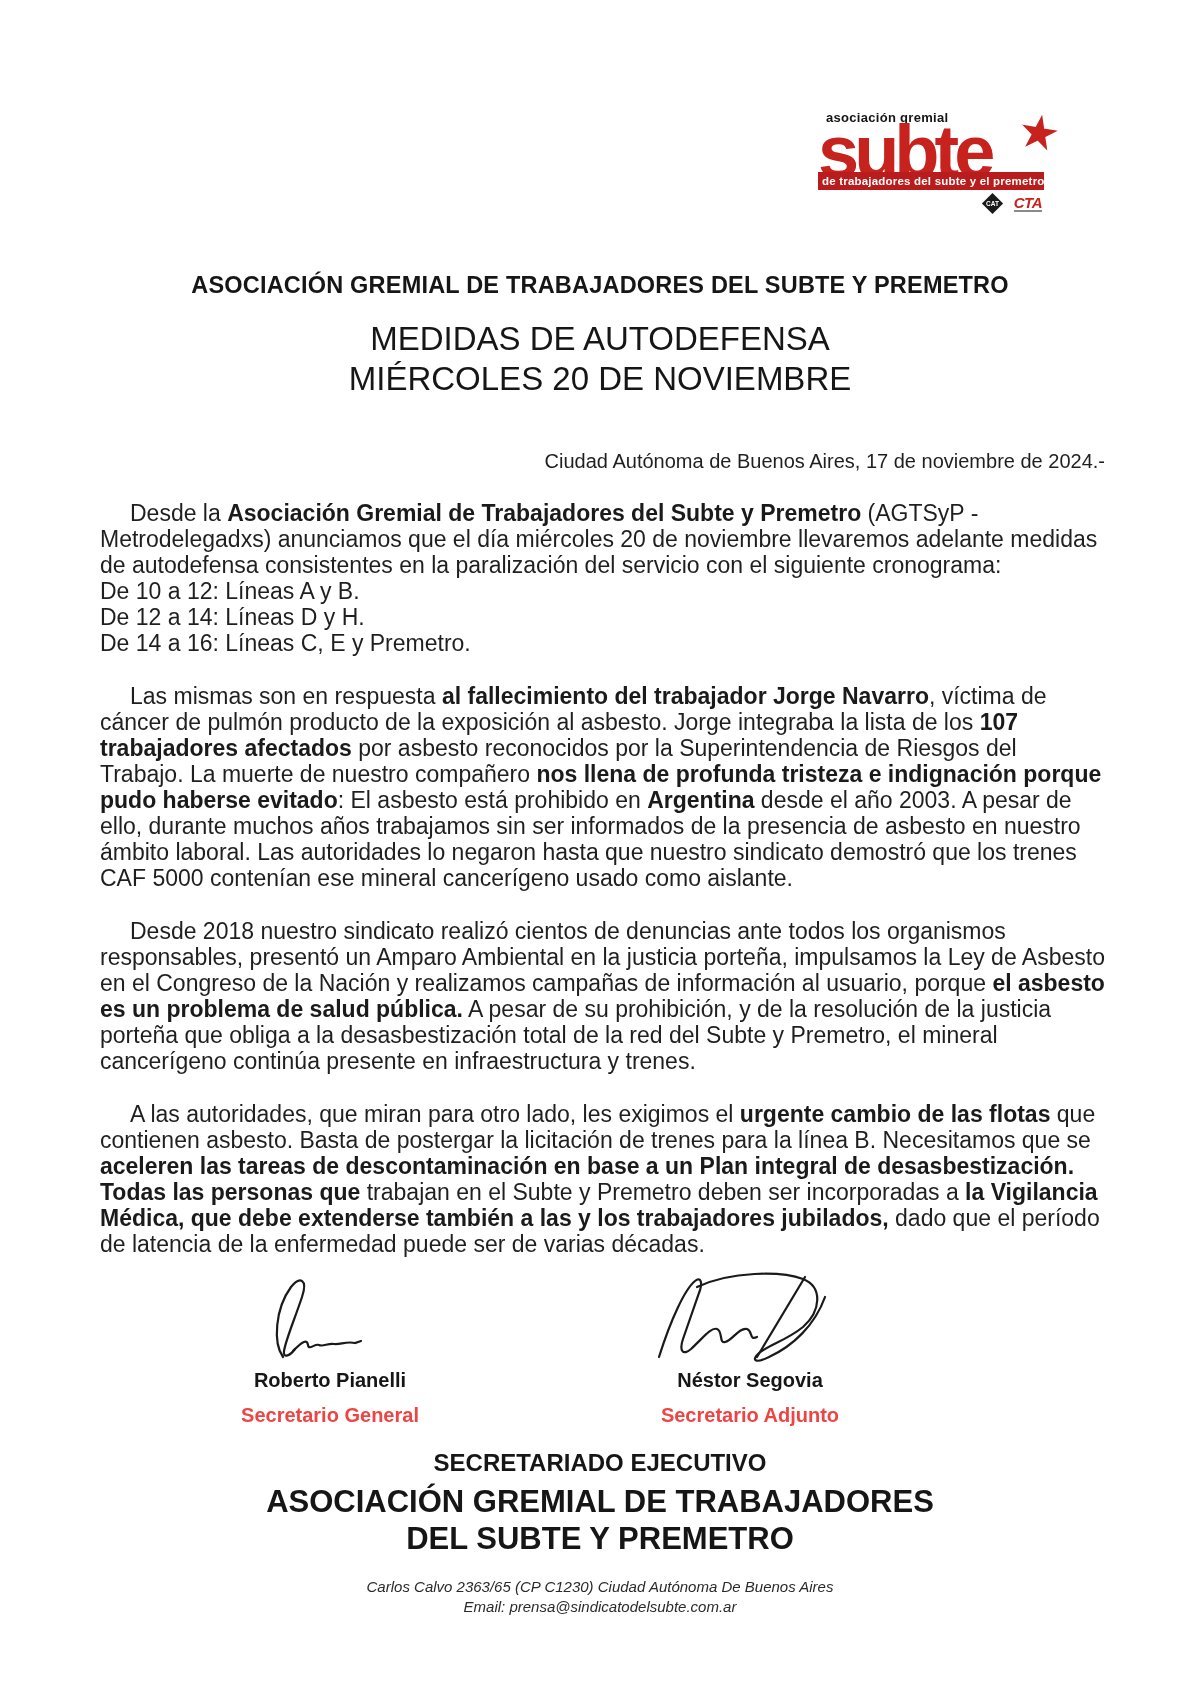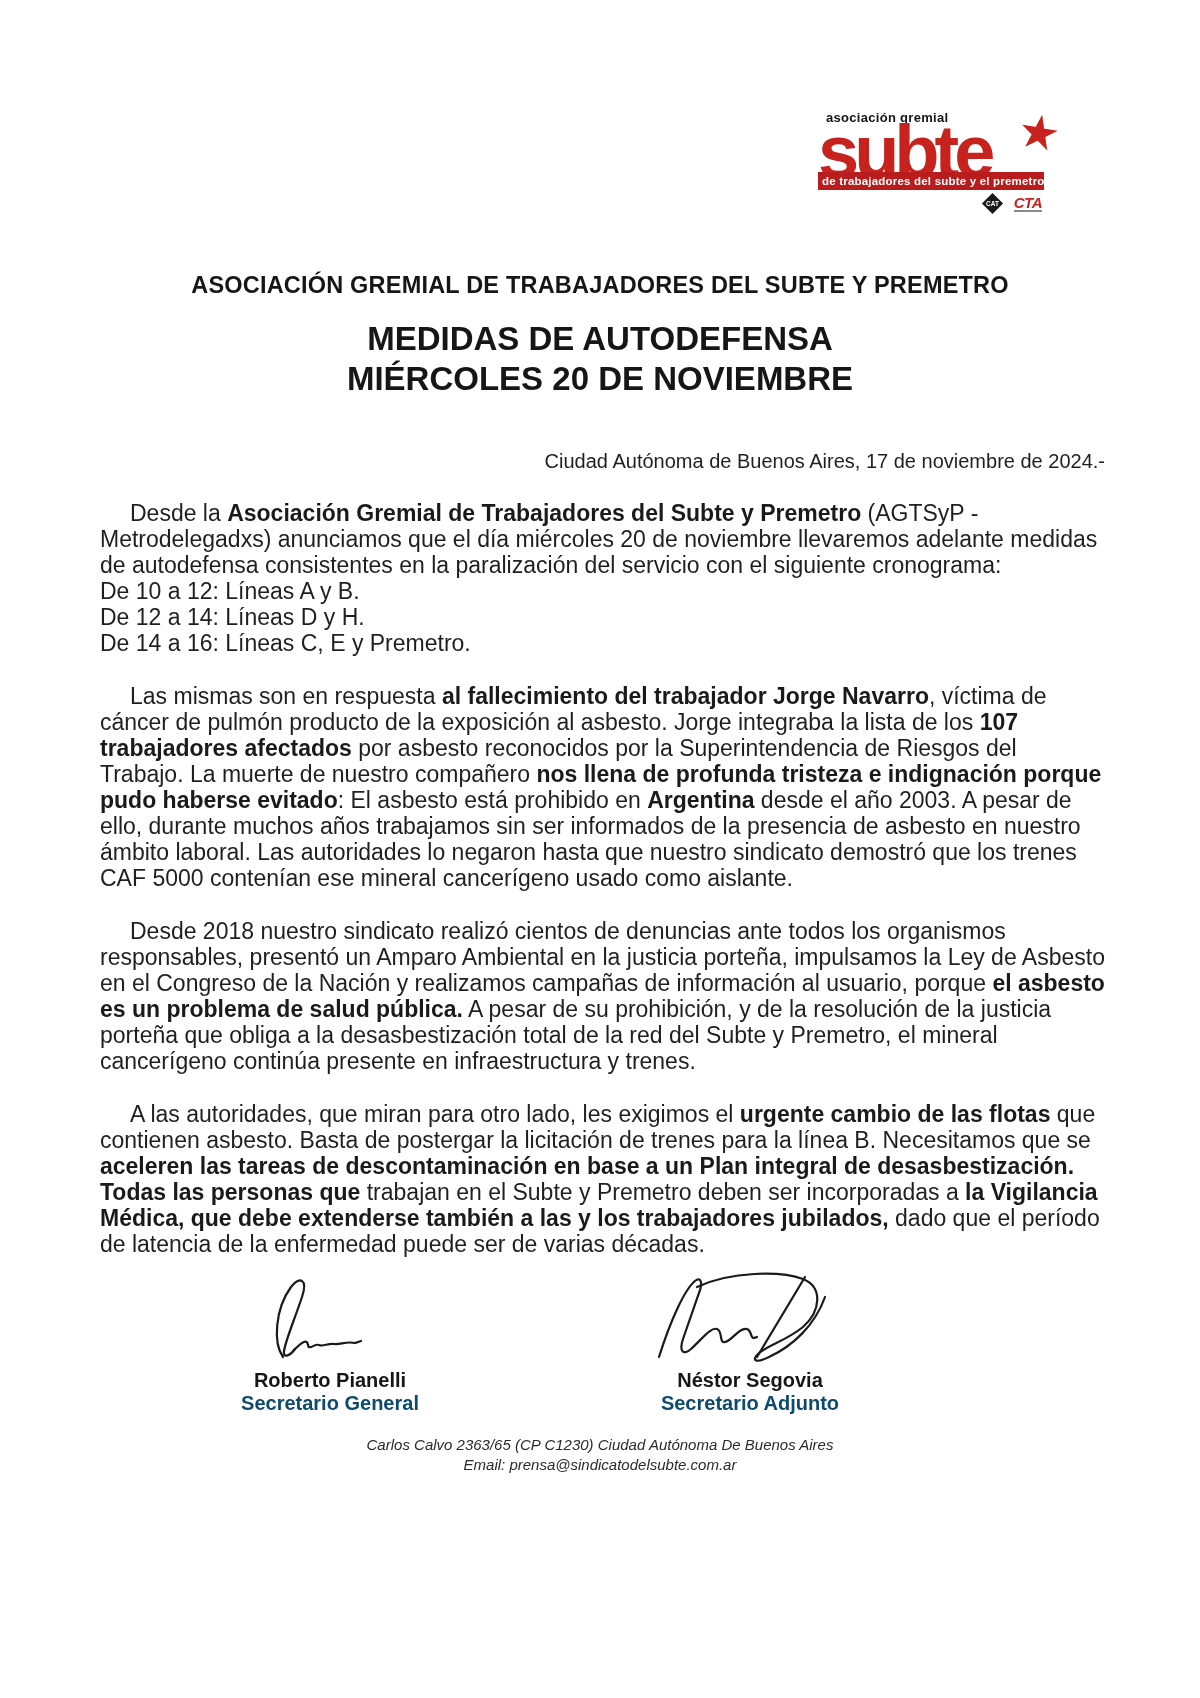--- a/index.html
+++ b/index.html
@@ -95,21 +95,21 @@
     text-align: center;
     font-size: 23.5px;
     font-weight: bold;
     color: #161616;
     letter-spacing: 0.2px;
   }
   .doc-title {
     margin-top: 20px;
     text-align: center;
     font-size: 33px;
-    font-weight: bold;
+    font-weight: normal;
     color: #161616;
     line-height: 1.22;
   }
   .dateline {
     margin: 50px 95px 16px 100px;
     text-align: right;
     font-size: 20px;
     color: #1f1f1f;
   }
 
@@ -129,21 +129,21 @@
   .signatures {
     display: flex;
     justify-content: space-between;
     margin: 18px 290px 0 170px;
   }
   .sig-block { text-align: center; width: 320px; }
   .sig-scrawl { height: 88px; display: flex; align-items: flex-end; justify-content: center; }
   .sig-scrawl svg { display: block; }
   .sig-scrawl path { fill: none; stroke: #1a1a1a; stroke-width: 2.2; stroke-linecap: round; }
   .sig-name { font-size: 20px; font-weight: bold; color: #161616; margin-top: 6px; }
-  .sig-role { font-size: 20px; font-weight: bold; color: #0c4a6e; margin-top: 0; }
+  .sig-role { font-size: 20px; font-weight: bold; color: #ef4444; margin-top: 12px; }
 
   
   .closing { text-align: center; margin-top: 22px; color: #161616; }
   .closing-l1 { font-size: 24px; font-weight: bold; }
   .closing-l2 { font-size: 31px; font-weight: bold; margin-top: 6px; line-height: 1.2; }
   .closing-l3 { font-size: 31px; font-weight: bold; line-height: 1.2; }
 
   
   .doc-footer {
     margin-top: 20px;
@@ -208,19 +208,24 @@
           <path d="M14,86 C26,48 40,18 50,10 C56,5 58,12 54,22 L38,68 C34,80 38,85 46,78 C58,67 66,56 72,58 C78,60 74,73 80,71 C88,69 94,56 102,58 C108,60 104,70 112,66"></path>
           <path d="M52,16 C86,0 136,0 158,8 C178,16 176,40 158,56 C142,69 124,74 114,82 C106,89 110,93 124,86 C148,75 170,54 180,26"></path>
           <path d="M160,6 L112,86"></path>
         </svg>
       </div>
       <div class="sig-name">Néstor Segovia</div>
       <div class="sig-role">Secretario Adjunto</div>
     </div>
   </div>
 
+  <div class="closing">
+    <div class="closing-l1">SECRETARIADO EJECUTIVO</div>
+    <div class="closing-l2">ASOCIACIÓN GREMIAL DE TRABAJADORES</div>
+    <div class="closing-l3">DEL SUBTE Y PREMETRO</div>
+  </div>
 
   <div class="doc-footer">
     <div>Carlos Calvo 2363/65 (CP C1230) Ciudad Autónoma De Buenos Aires</div>
     <div>Email: prensa@sindicatodelsubte.com.ar</div>
   </div>
 
 </div>
 
 </body></html>

